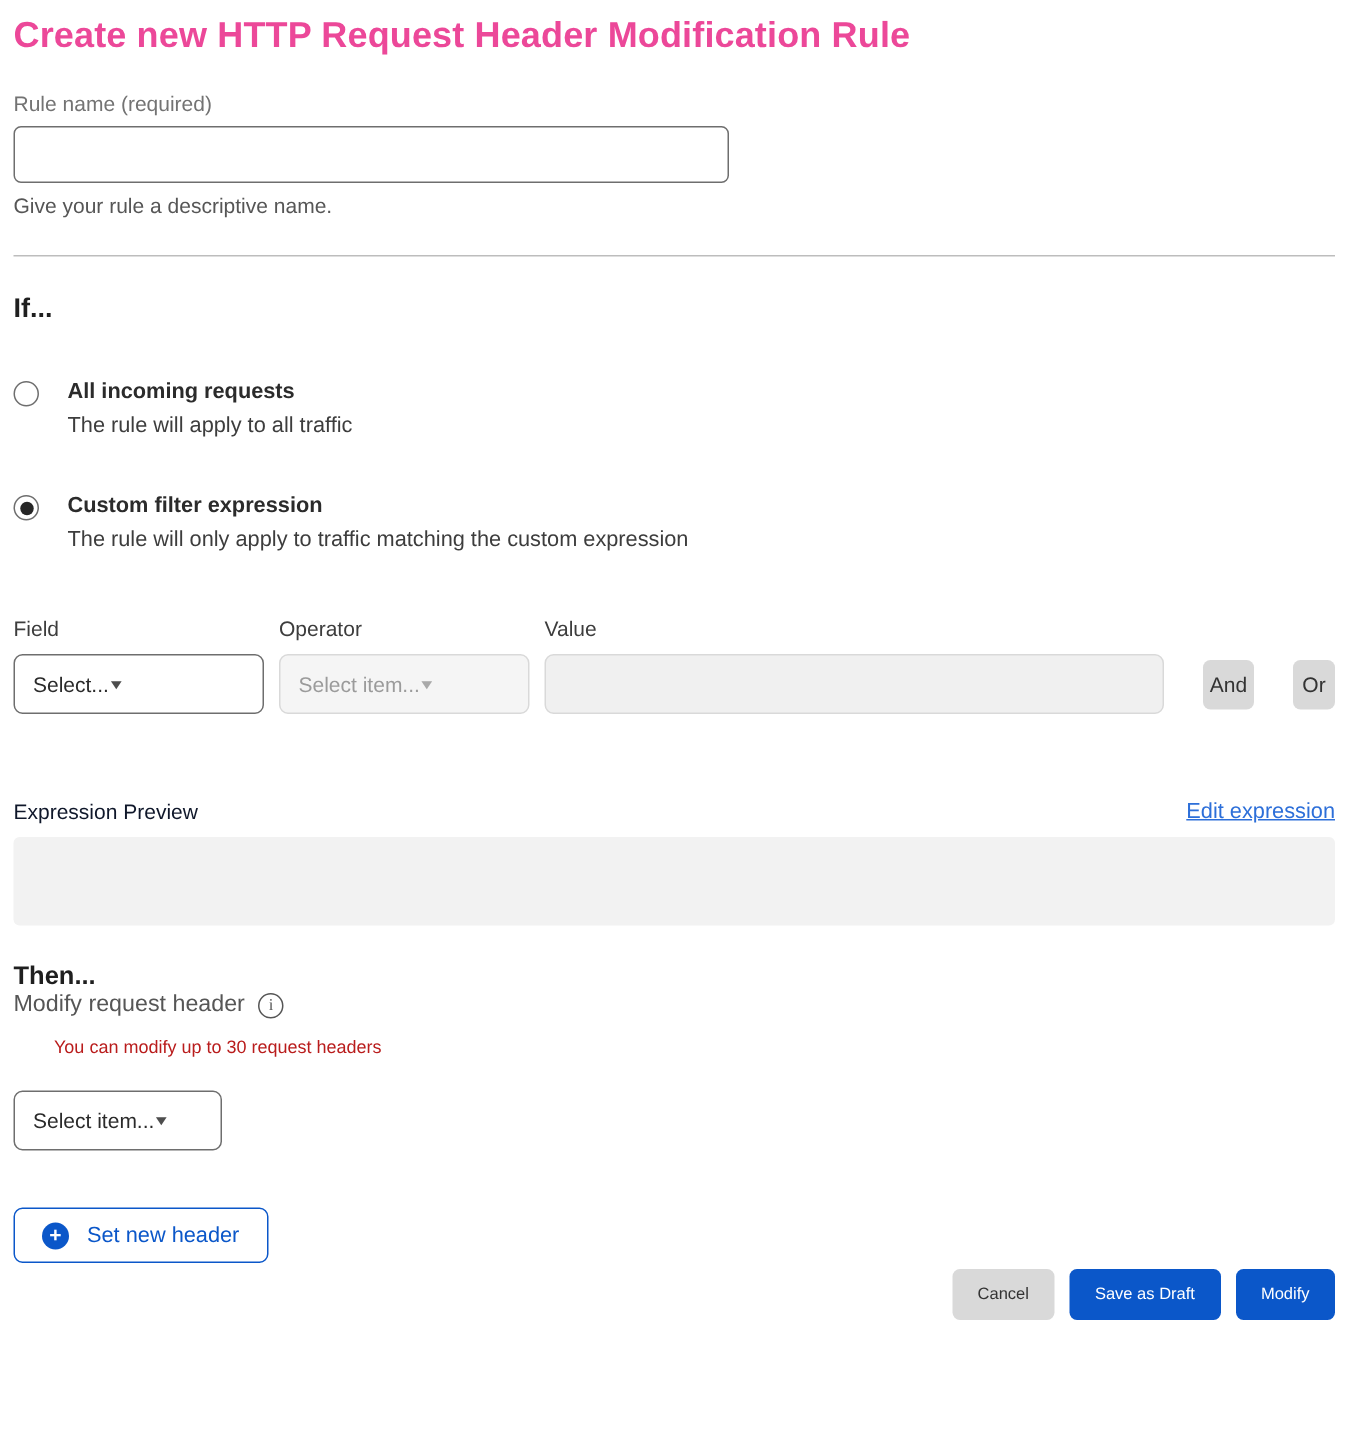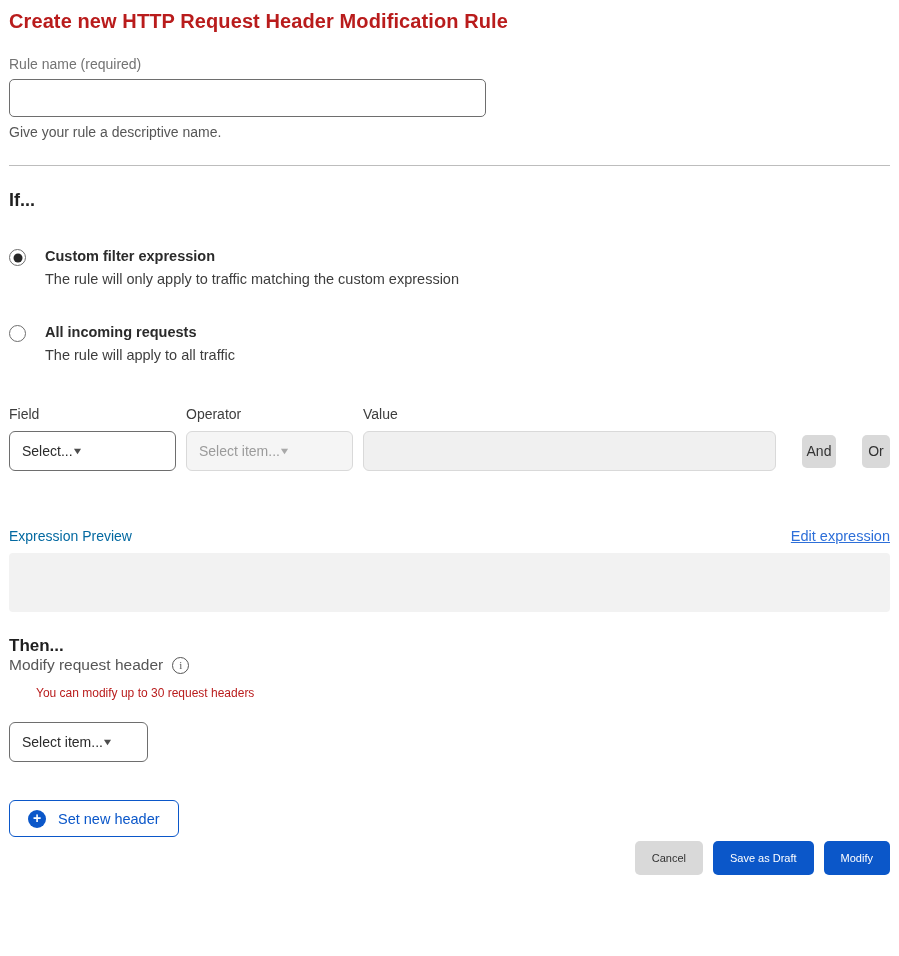--- a/index.html
+++ b/index.html
@@ -7,21 +7,21 @@
   body {
     width: 899px; height: 956px;
     font-family: "Liberation Sans", sans-serif;
     color: #1f1f1f;
     position: relative;
     overflow: hidden;
   }
   .page { padding: 10px 9px 0 9px; }
 
   .page-title {
-    font-size: 20px; font-weight: 700; color: #b91c1c;
+    font-size: 24px; font-weight: 700; color: #ec4899;
     letter-spacing: 0.1px;
   }
 
   .field-label {
     display: block;
     font-size: 14px; color: #737373;
     margin-top: 23px;
   }
   .text-input {
     display: block;
@@ -137,21 +137,21 @@
     font-family: "Liberation Sans", sans-serif;
     font-size: 14px;
     cursor: pointer;
     margin-left: 16px;
   }
 
   .preview-header {
     margin-top: 57px;
     display: flex; align-items: flex-end; justify-content: space-between;
   }
-  .preview-label { font-size: 14px; color: #0369a1; }
+  .preview-label { font-size: 14px; color: #0f172a; }
   .edit-link {
     font-size: 14.5px; color: #2d6fd9;
     text-decoration: underline;
     cursor: pointer;
   }
   .preview-box {
     margin-top: 9px;
     height: 59px;
     background: #f2f2f2;
     border-radius: 4px;
@@ -235,32 +235,32 @@
 
   <label class="field-label">Rule name (required)</label>
   <input class="text-input" type="text" value="" style="">
   <div class="helper-text">Give your rule a descriptive name.</div>
 
   <hr class="divider">
 
   <h2 class="if-heading">If...</h2>
 
   <div class="radio-option">
+    <span class="radio-circle"></span>
+    <div>
+      <div class="radio-label">All incoming requests</div>
+      <div class="radio-desc">The rule will apply to all traffic</div>
+    </div>
+  </div>
+
+  <div class="radio-option">
     <span class="radio-circle checked"></span>
     <div>
       <div class="radio-label">Custom filter expression</div>
       <div class="radio-desc">The rule will only apply to traffic matching the custom expression</div>
-    </div>
-  </div>
-
-  <div class="radio-option">
-    <span class="radio-circle"></span>
-    <div>
-      <div class="radio-label">All incoming requests</div>
-      <div class="radio-desc">The rule will apply to all traffic</div>
     </div>
   </div>
 
   <div class="builder">
     <div class="col-label">Field</div>
     <div class="col-label">Operator</div>
     <div class="col-label">Value</div>
     <div></div>
     <div></div>
 

